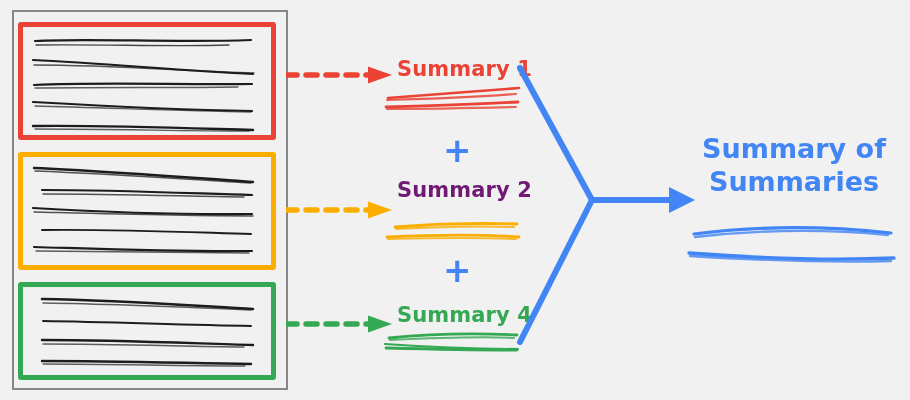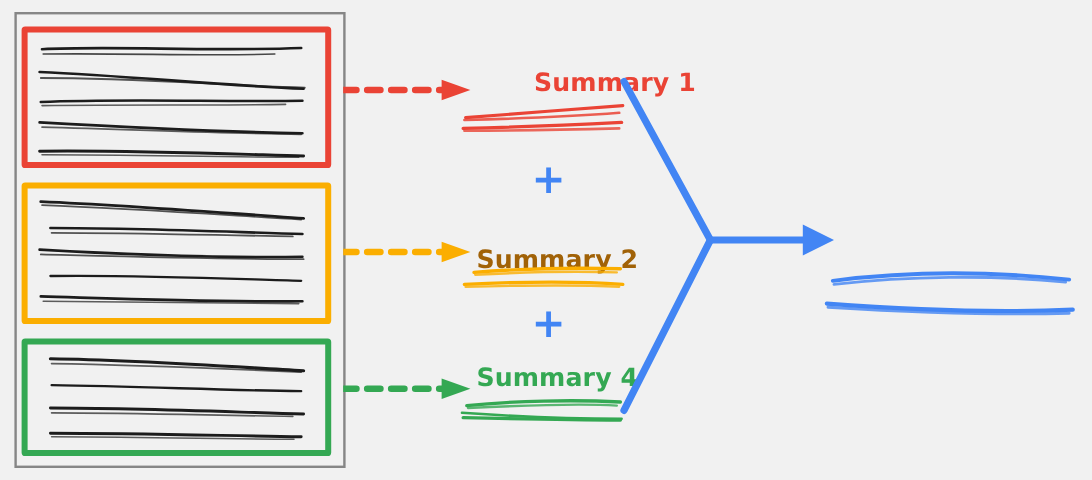--- a/index.html
+++ b/index.html
@@ -55,22 +55,22 @@
   #arrow-2 { left: 286px; top: 198px; width: 108px; }
   #arrow-3 { left: 286px; top: 312px; width: 108px; }
 
   
   .summary-label {
     font-size: 21px;
     font-weight: 600;
     letter-spacing: 0.1px;
     white-space: nowrap;
   }
-  #summary-label-1 { left: 397px; top: 57px; color: #EA4335; margin-left: 48px; }
-  #summary-label-2 { left: 397px; top: 204px; color: #a16207; }
+  #summary-label-1 { left: 397px; top: 57px; color: #EA4335; }
+  #summary-label-2 { left: 397px; top: 178px; color: #701a75; }
   #summary-label-3 { left: 397px; top: 303px; color: #34A853; }
 
   
   .summary-squiggle { width: 140px; height: 30px; }
   #squiggle-1 { left: 383px; top: 85px; }
   #squiggle-2 { left: 383px; top: 218px; }
   #squiggle-3 { left: 383px; top: 330px; }
 
   
   .plus-sign {
@@ -198,20 +198,24 @@
 
   <svg class="abs" id="merge-bracket" viewBox="0 0 190 290">
     <g stroke="#4285F4" fill="none" stroke-width="6" stroke-linecap="round" stroke-linejoin="round">
       <path d="M15,8 L87,140"></path>
       <path d="M15,282 L87,140"></path>
       <path d="M87,140 L170,140"></path>
     </g>
     <polygon points="164,127 190,140 164,153" fill="#4285F4"></polygon>
   </svg>
 
+  <div class="abs" id="final-title">
+    <div>Summary of</div>
+    <div>Summaries</div>
+  </div>
   <svg class="abs" id="final-squiggle" viewBox="0 0 210 52">
     <g stroke="#4285F4" fill="none" stroke-linecap="round">
       <path d="M8,14 C70,6 140,6 205,13" stroke-width="3.2"></path>
       <path d="M9,17 C70,10 140,9 202,15" stroke-width="2.4" opacity=".8"></path>
       <path d="M3,33 C70,38 140,41 208,38" stroke-width="3.4"></path>
       <path d="M4,36 C70,40 140,43 205,41" stroke-width="2.4" opacity=".8"></path>
     </g>
   </svg>
 
 </div>

